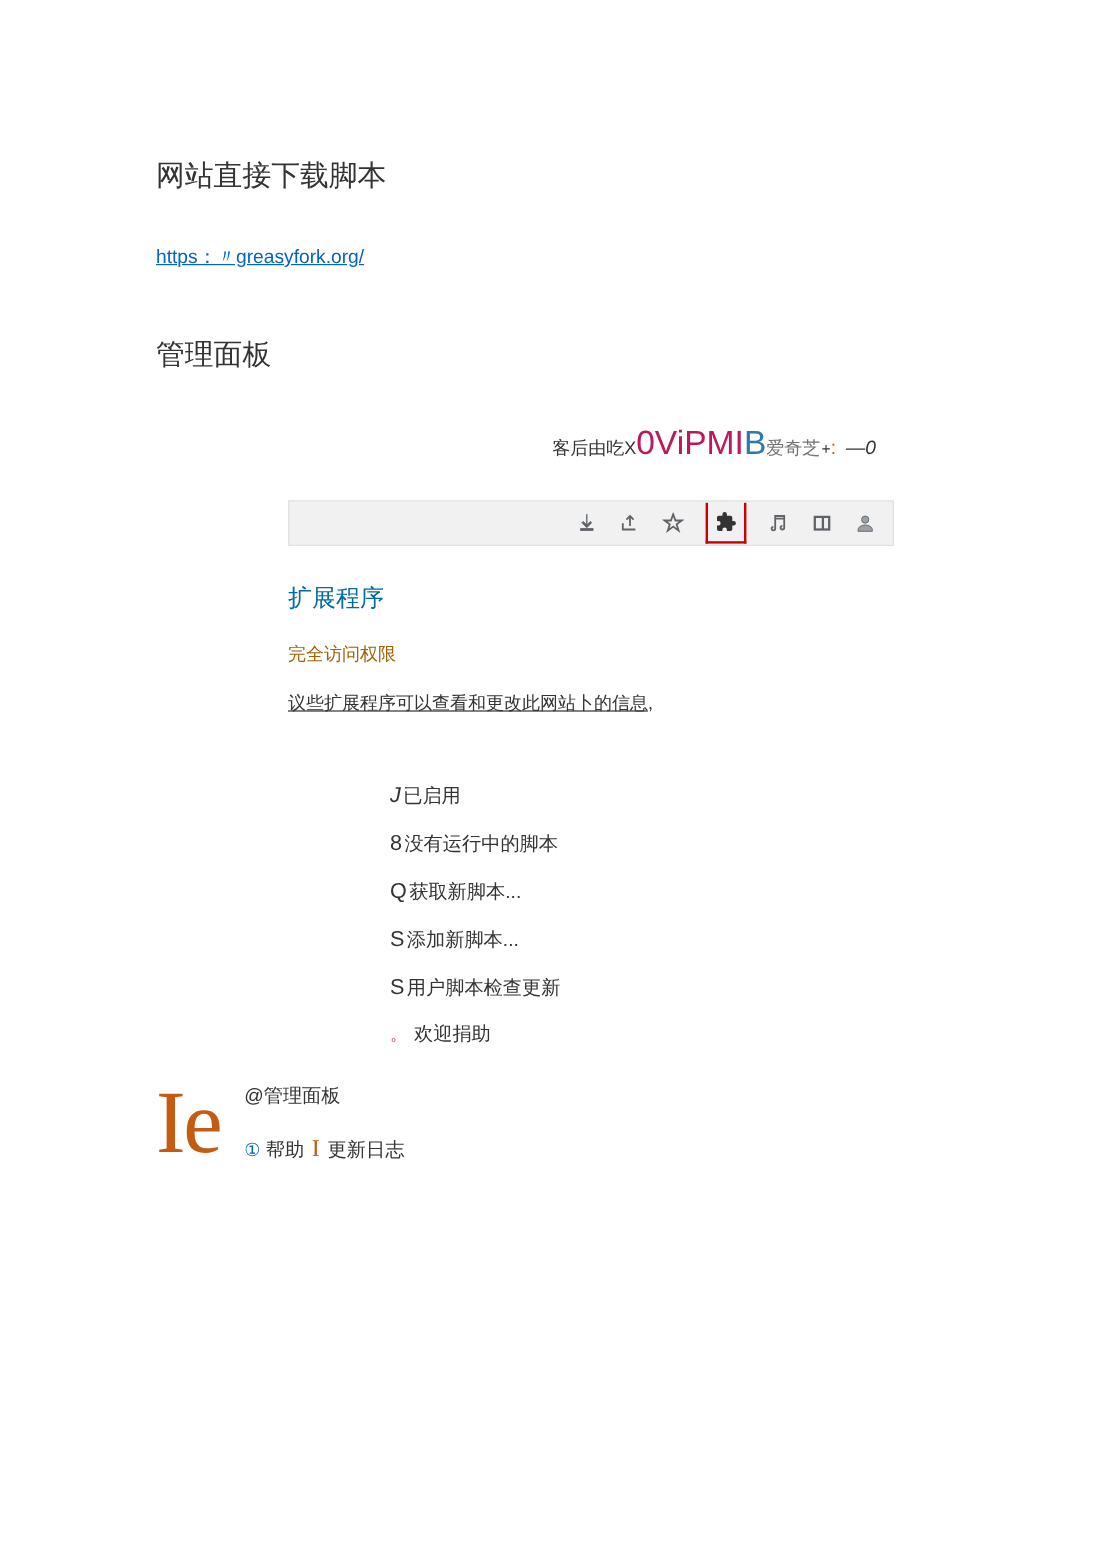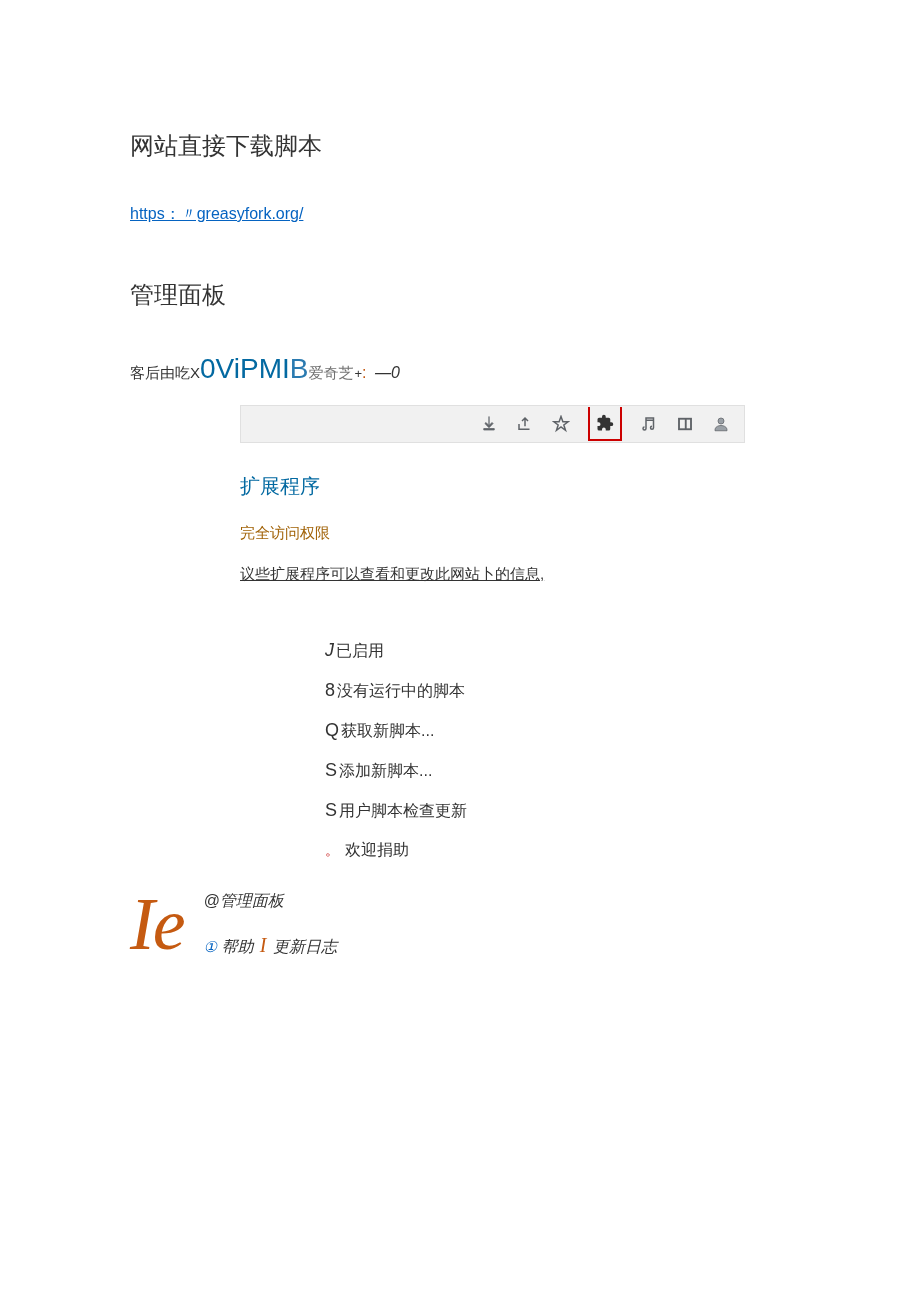--- a/index.html
+++ b/index.html
@@ -32,36 +32,36 @@
     }
     .heading2 {
       font-size: 24px;
       font-weight: normal;
       color: #333;
       margin-bottom: 42px;
     }
     .tab-line {
       display: flex;
       align-items: baseline;
-      justify-content: flex-start;
-      margin-bottom: 20px;
+      justify-content: flex-end;
+      margin-bottom: 32px;
       font-size: 16px;
     }
     .tab-left {
       display: flex;
       align-items: baseline;
     }
     .tab-prefix {
       font-size: 15px;
       color: #333;
     }
     .tab-big {
       font-size: 28px;
       font-family: Arial, sans-serif;
-      color: #0369a1;
+      color: #be185d;
     }
     .tab-big-blue {
       font-size: 28px;
       font-family: Arial, sans-serif;
       color: #2a7ab0;
     }
     .tab-suffix {
       font-size: 15px;
       color: #737373;
     }
@@ -160,21 +160,20 @@
     }
     .menu-dot {
       color: #c00000;
       font-size: 14px;
       margin-right: 6px;
     }
     .bottom-section {
       display: flex;
       align-items: flex-start;
       margin-top: 4px;
-      font-style: italic;
     }
     .ie-logo {
       font-family: "Times New Roman", serif;
       font-size: 74px;
       color: #c55a11;
       line-height: 1;
       margin-top: 8px;
       letter-spacing: -2px;
     }
     .bottom-text {

